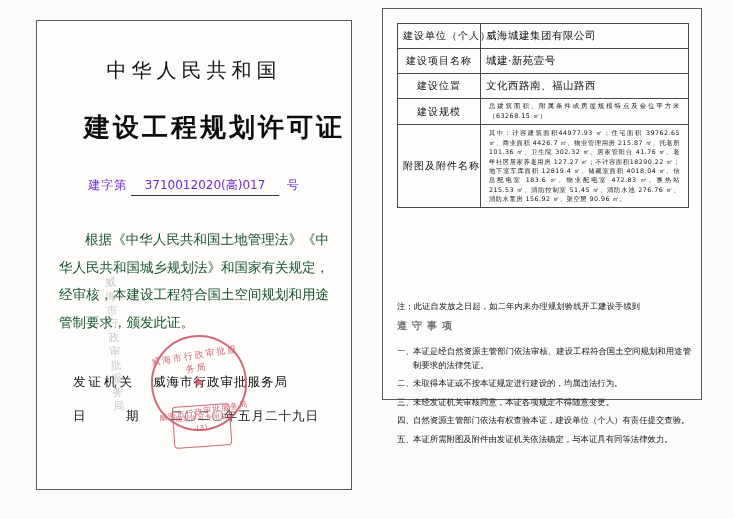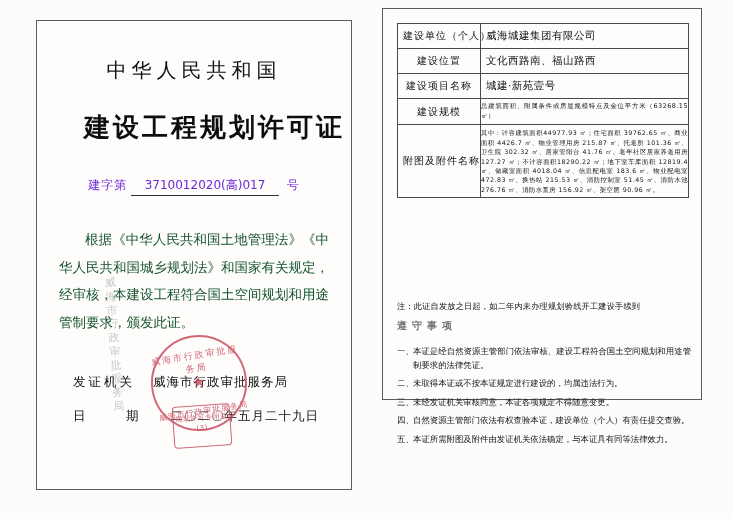--- a/index.html
+++ b/index.html
@@ -205,21 +205,21 @@
     white-space: nowrap;
   }
   .info-table td.val {
     font-size: 10.5px;
     letter-spacing: 0.5px;
   }
   .info-table td.val-small {
     font-size: 6.3px;
     line-height: 1.5;
     text-align: justify;
-    padding: 3px 0;
+    padding: 3px 8px;
   }
   .scope-row td.val-small { font-size: 6.4px; }
   .attach-row td.key { vertical-align: middle; }
 
   .plan-caption {
     position: absolute;
     left: 0; right: 0;
     top: 268px;
     text-align: center;
     font-size: 10px;
@@ -314,26 +314,26 @@
 
   <div class="right-panel">
 
     <table class="info-table">
       <tbody>
         <tr>
           <td class="key">建设单位（个人）</td>
           <td class="val">威海城建集团有限公司</td>
         </tr>
         <tr>
+          <td class="key">建设项目名称</td>
+          <td class="val">城建·新苑壹号</td>
+        </tr>
+        <tr>
           <td class="key">建设位置</td>
           <td class="val">文化西路南、福山路西</td>
-        </tr>
-        <tr>
-          <td class="key">建设项目名称</td>
-          <td class="val">城建·新苑壹号</td>
         </tr>
         <tr class="scope-row">
           <td class="key">建设规模</td>
           <td class="val val-small">总建筑面积、附属条件或房屋规模特点及金位平方米（63268.15 ㎡）</td>
         </tr>
         <tr class="attach-row">
           <td class="key">附图及附件名称</td>
           <td class="val val-small">其中：计容建筑面积44977.93 ㎡；住宅面积 39762.65 ㎡、商业面积 4426.7 ㎡、物业管理用房 215.87 ㎡、托老所 101.36 ㎡、卫生院 302.32 ㎡、居家管阳台 41.76 ㎡、老年社区居家养老用房 127.27 ㎡；不计容面积18290.22 ㎡；地下室车库面积 12819.4 ㎡、储藏室面积 4018.04 ㎡、信息配电室 183.6 ㎡、物业配电室 472.83 ㎡、换热站 215.53 ㎡、消防控制室 51.45 ㎡、消防水池 276.76 ㎡、消防水泵房 156.92 ㎡、架空层 90.96 ㎡。</td>
         </tr>
       </tbody>

